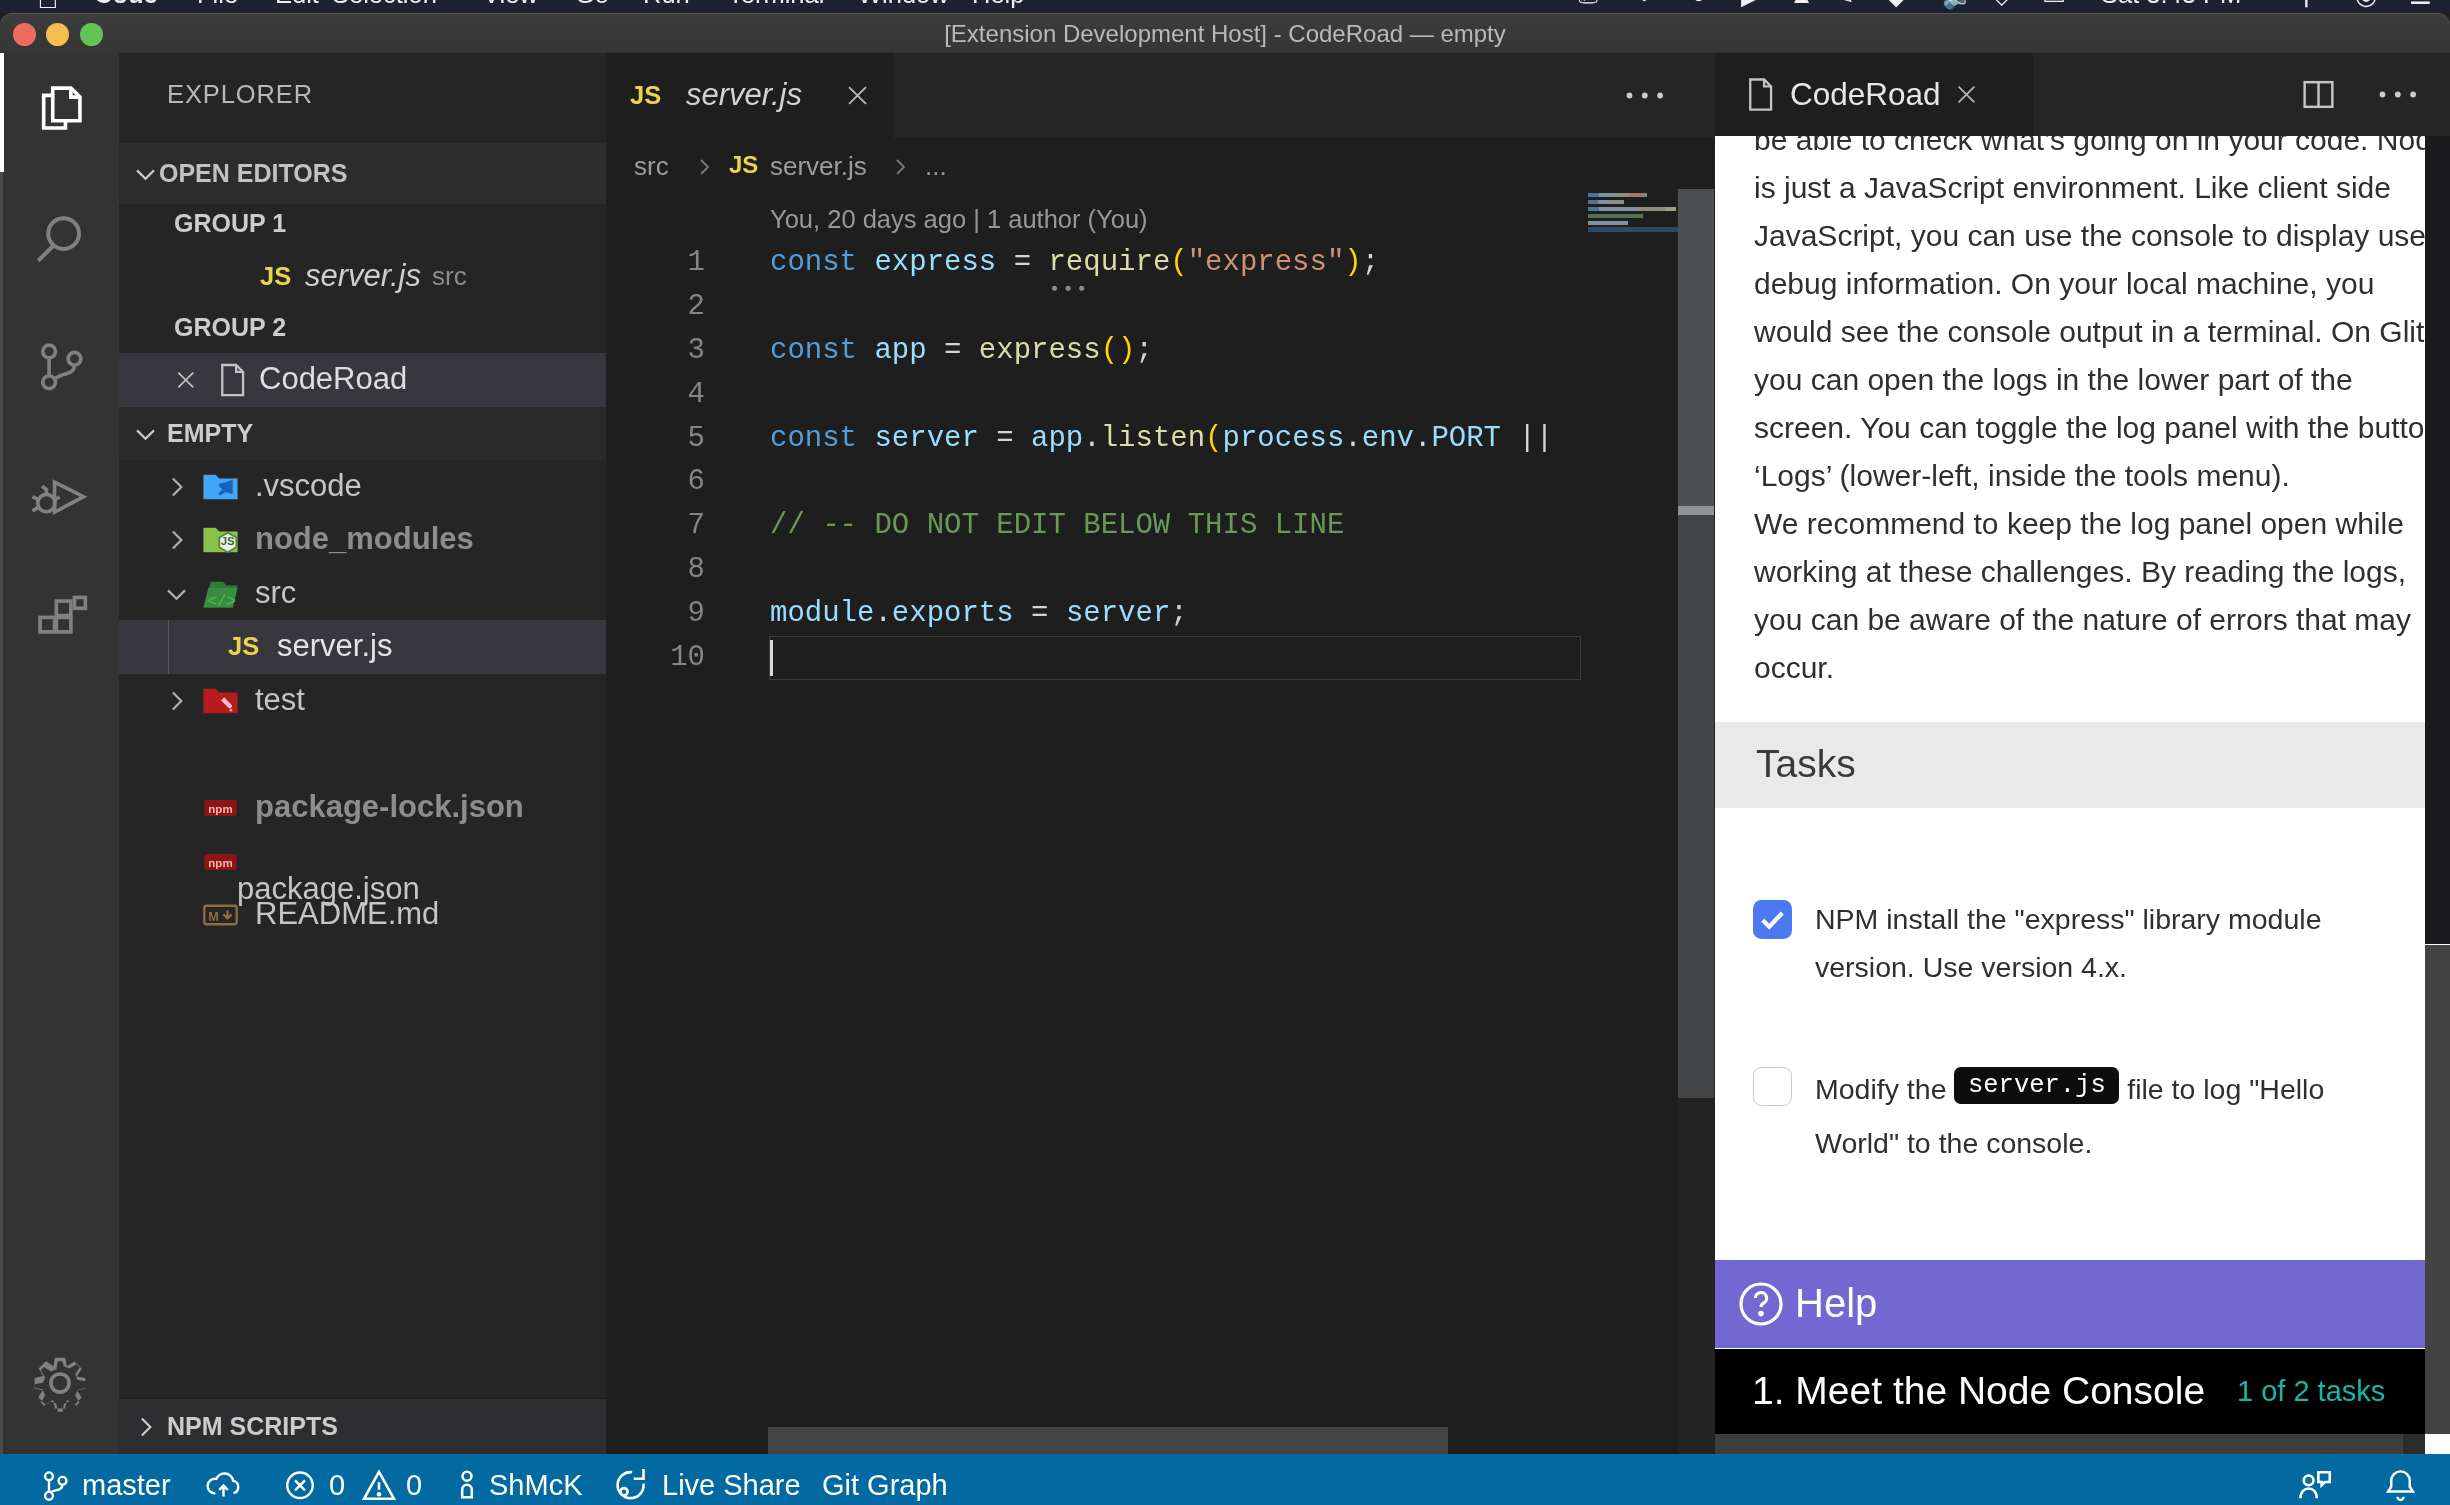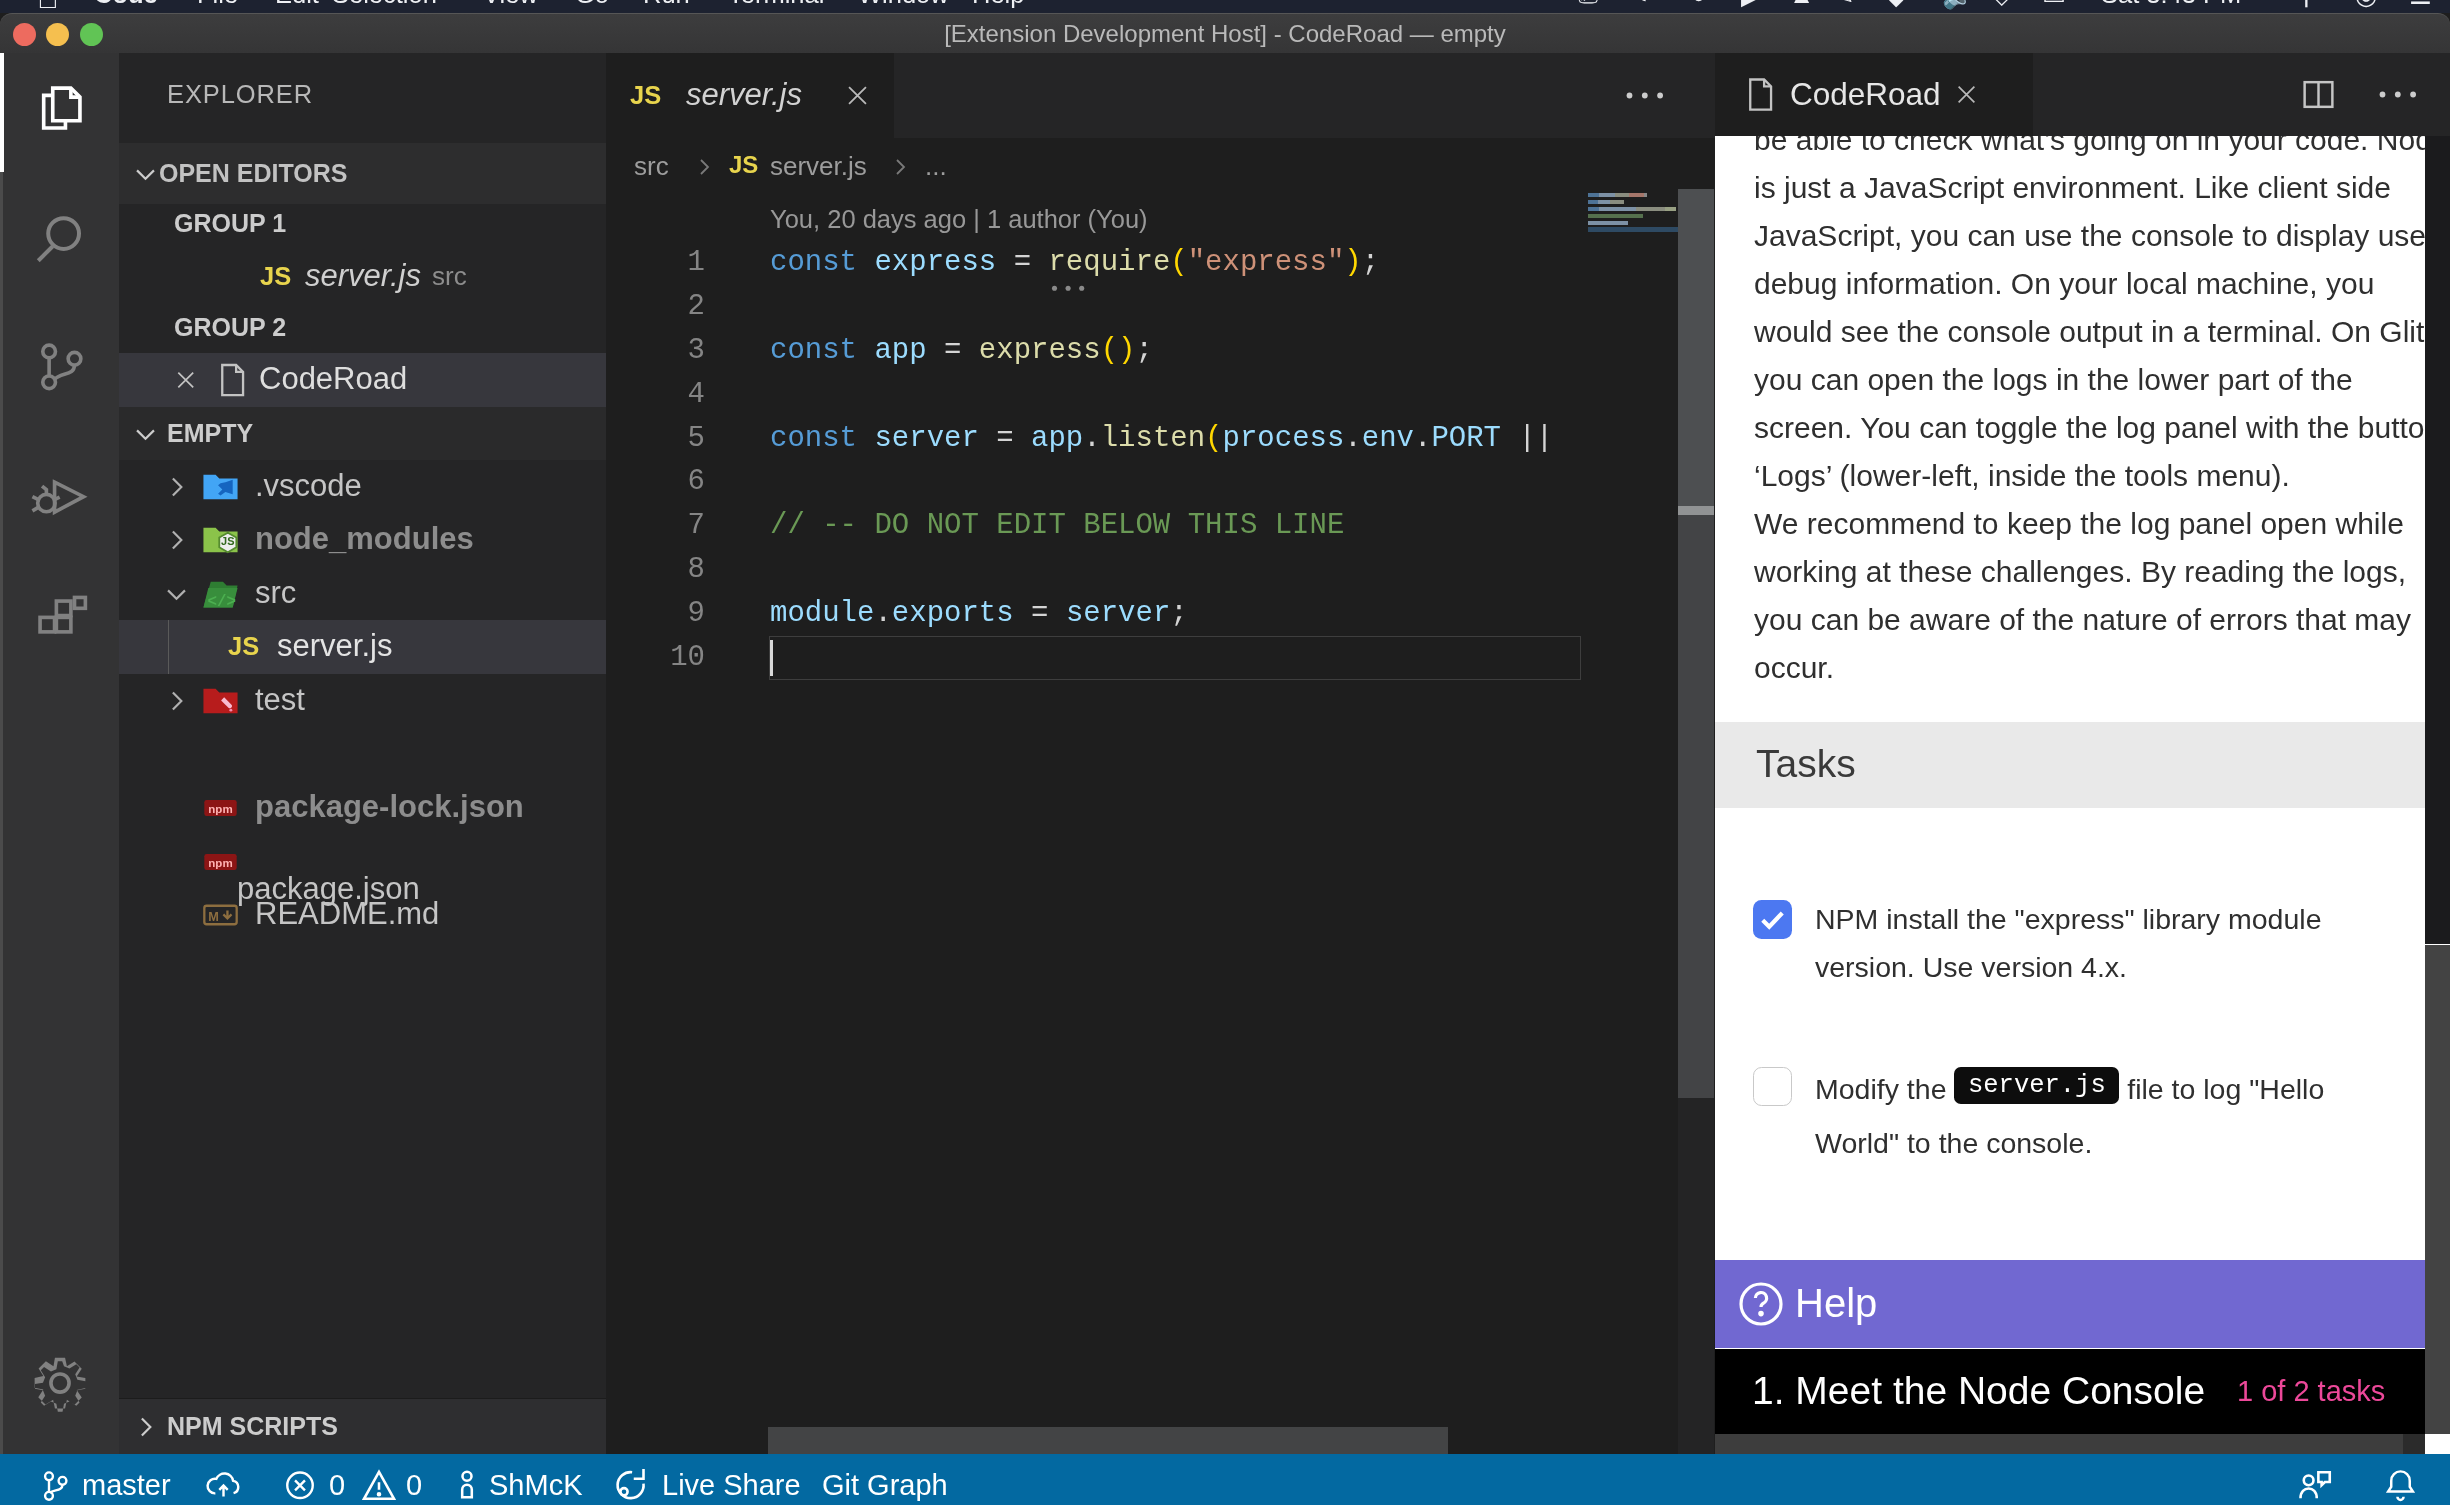--- a/index.html
+++ b/index.html
@@ -316,21 +316,21 @@
   <div class="abs" style="left:0; top:1207px; width:735px; height:88px; background:#7168d1;">
     <svg style="position:absolute; left:22px; top:20.4px;" width="48" height="48" viewBox="0 0 24 24" fill="none" stroke="#ffffff" stroke-width="1.6">
           <circle cx="12" cy="12" r="10"></circle>
           <path d="M9.2 9 a2.8 2.8 0 1 1 4 2.6 c-0.9 0.45 -1.2 0.9 -1.2 1.9"></path>
           <circle cx="12" cy="16.8" r="0.6" fill="#fff"></circle>
         </svg>
     <div style="position:absolute; left:80px; top:50%; transform:translateY(-52%); font-size:40px; color:#ffffff;">Help</div>
   </div>
   <div class="abs" style="left:0; top:1296px; width:714px; height:85px; background:#000000;">
     <div style="position:absolute; left:37px; top:50%; transform:translateY(-52%); font-size:39px; color:#ffffff; white-space:nowrap;">1. Meet the Node Console</div>
-    <div style="position:absolute; left:522px; top:50%; transform:translateY(-52%); font-size:29px; color:#ec4899; white-space:nowrap;">1 of 2 tasks</div>
+    <div style="position:absolute; left:522px; top:50%; transform:translateY(-52%); font-size:29px; color:#14b8a6; white-space:nowrap;">1 of 2 tasks</div>
   </div>
   <div class="abs" style="left:0; top:1381px; width:688px; height:20.4px; background:#3d3d3d;"></div>
   <div class="abs" style="left:688px; top:1381px; width:22px; height:20.4px; background:#2b2b2b;"></div>
   <div class="abs" style="left:710px; top:83px; width:25px; height:808px; background:#1b1b1d;"></div>
   <div class="abs" style="left:710px; top:892px; width:25px; height:489px; background:#434343;"></div>
   <div id="wv-tabbar" class="abs" style="left:0; top:0; width:735px; height:83px; background:#252526;">
     <div style="position:absolute; left:0; top:0; width:318px; height:83px; background:#1e1e1e;">
       <svg style="position:absolute; left:25.5px; top:23px; width:37px; height:37px;" viewBox="0 0 32 32" fill="none" stroke="#c3c3c3" stroke-width="2">
             <path d="M8 3 h12 l6 6 v20 h-18 z"></path>
             <path d="M20 3 v6 h6"></path>

